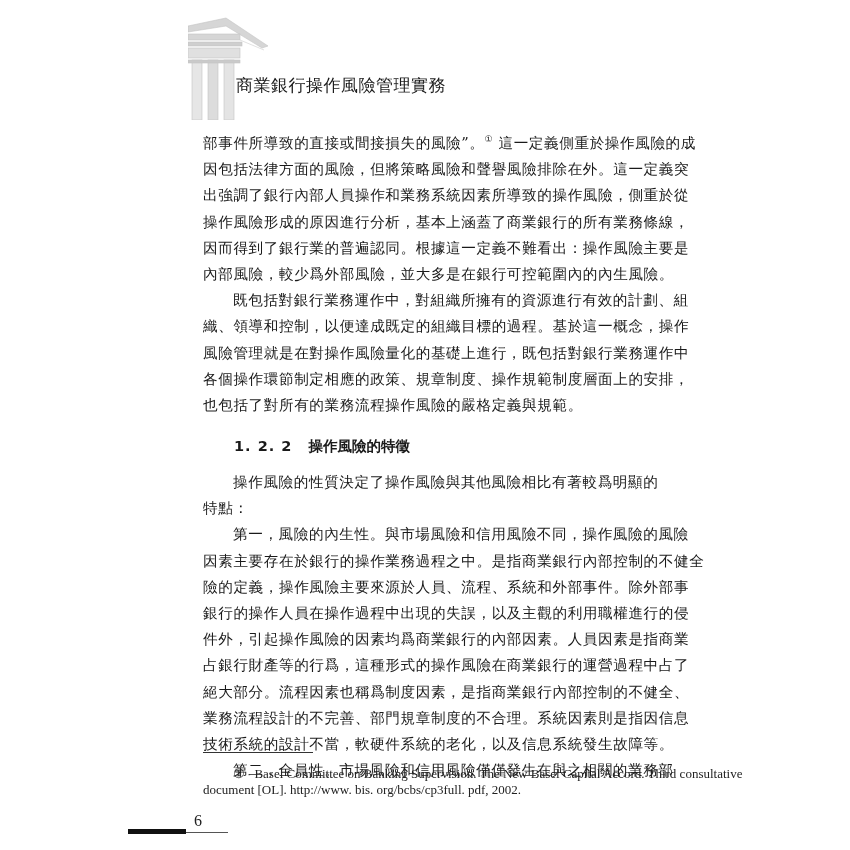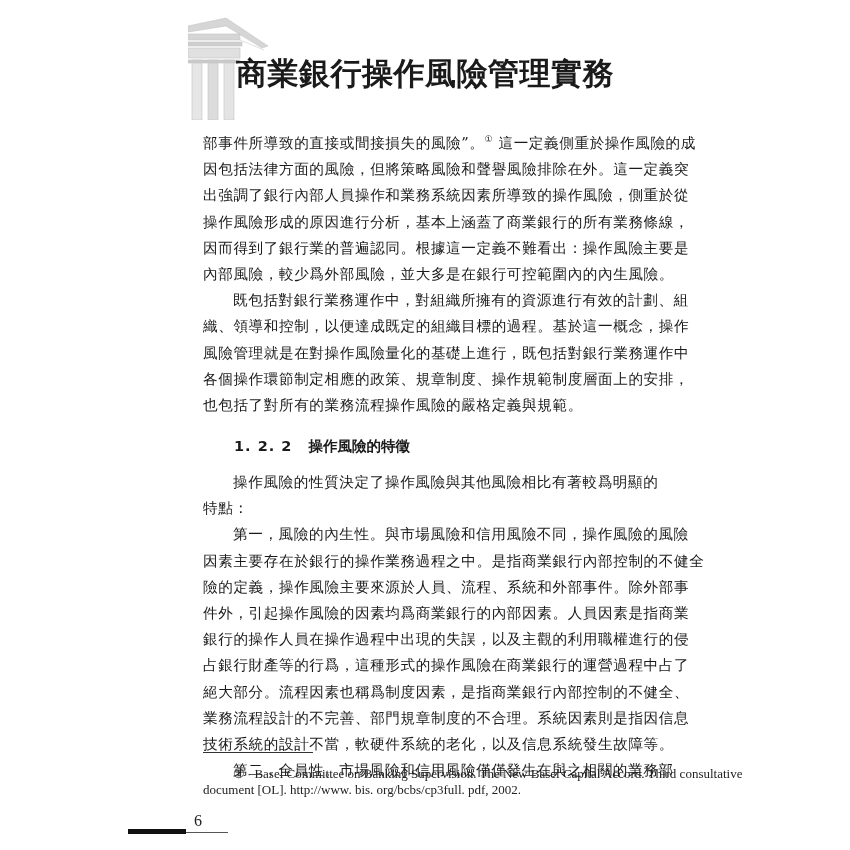--- a/index.html
+++ b/index.html
@@ -18,23 +18,23 @@
     .header-art {
       position: absolute;
       left: 188px;
       top: 16px;
       width: 80px;
       height: 104px;
     }
     .book-title {
       position: absolute;
       left: 236px;
-      top: 53px;
-      font-size: 31px;
-      font-weight: bold;
+      top: 74px;
+      font-size: 17px;
+      font-weight: normal;
       letter-spacing: 0.5px;
       color: #1a1a1a;
       font-family: "DejaVu Serif", "Liberation Serif", serif;
       white-space: nowrap;
     }
     .body-text {
       position: absolute;
       left: 203px;
       top: 130px;
       width: 460px;
@@ -168,22 +168,22 @@
   <div class="section-heading">
     <span class="num">1. 2. 2</span><span>操作風險的特徵</span>
   </div>
 
   <div class="line indent">操作風險的性質決定了操作風險與其他風險相比有著較爲明顯的</div>
   <div class="line">特點：</div>
 
   <div class="line indent">第一，風險的內生性。與市場風險和信用風險不同，操作風險的風險</div>
   <div class="line">因素主要存在於銀行的操作業務過程之中。是指商業銀行內部控制的不健全</div>
   <div class="line">險的定義，操作風險主要來源於人員、流程、系統和外部事件。除外部事</div>
+  <div class="line">銀行的操作人員在操作過程中出現的失誤，以及主觀的利用職權進行的侵</div>
   <div class="line">件外，引起操作風險的因素均爲商業銀行的內部因素。人員因素是指商業</div>
-  <div class="line">銀行的操作人員在操作過程中出現的失誤，以及主觀的利用職權進行的侵</div>
   <div class="line">占銀行財產等的行爲，這種形式的操作風險在商業銀行的運營過程中占了</div>
   <div class="line">絕大部分。流程因素也稱爲制度因素，是指商業銀行內部控制的不健全、</div>
   <div class="line">業務流程設計的不完善、部門規章制度的不合理。系統因素則是指因信息</div>
   <div class="line">技術系統的設計不當，軟硬件系統的老化，以及信息系統發生故障等。</div>
 
   <div class="line indent">第二，全員性。市場風險和信用風險僅僅發生在與之相關的業務部</div>
 </div>
 
 <div class="footnote-rule"></div>
 

